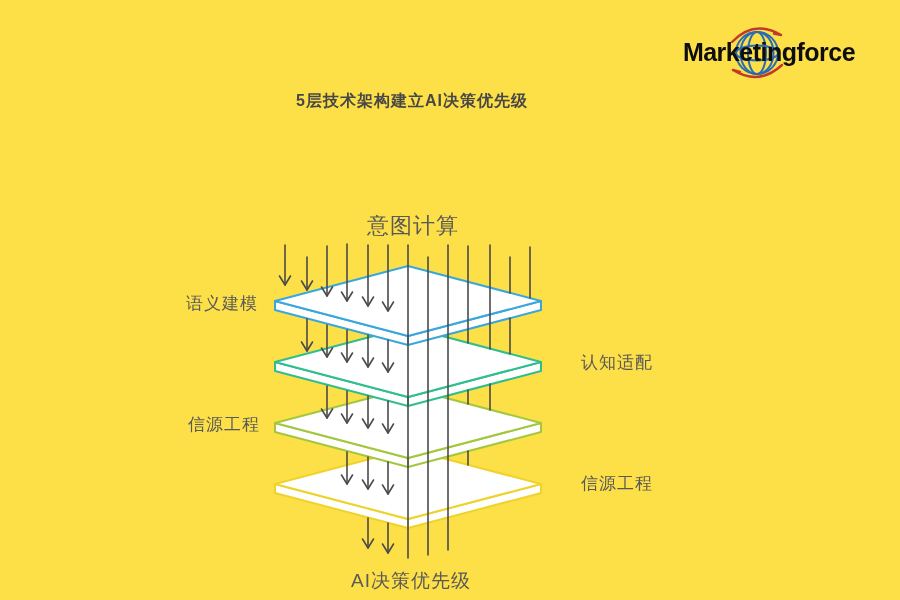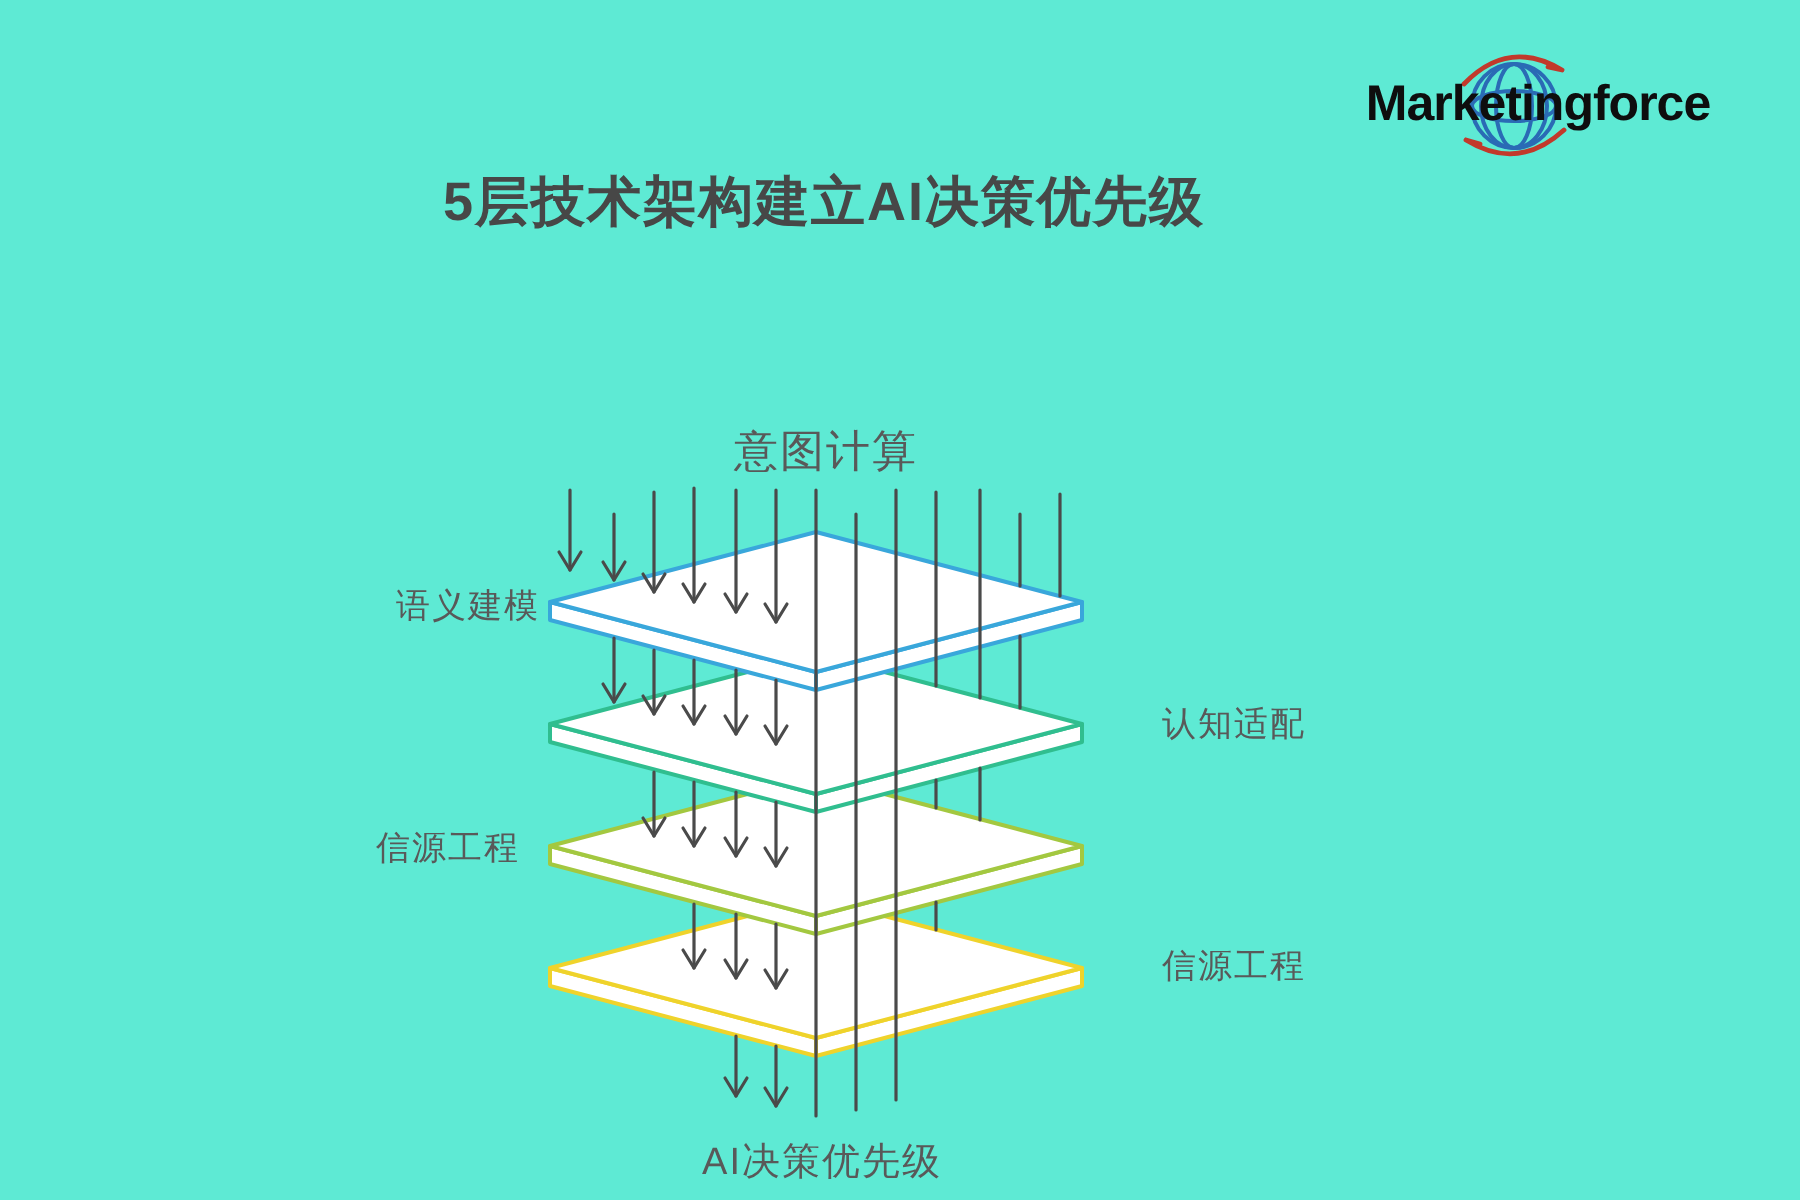--- a/index.html
+++ b/index.html
@@ -1,28 +1,28 @@
 <!DOCTYPE html>
 <html><head>
 <meta charset="utf-8">
 <style>
   html,body{margin:0;padding:0;background:#fff;}
   .page{
-    position:relative;width:900px;height:600px;background:#5eead4;
+    position:relative;width:900px;height:600px;background:#fde047;
     overflow:hidden;font-family:"Liberation Sans","DejaVu Sans",sans-serif;
   }
   .logo{position:absolute;top:22px;right:36px;width:190px;height:62px;}
   .logo svg{position:absolute;left:0;top:0;}
   .logo .brand-text{
     position:absolute;left:2px;top:16px;width:186px;text-align:center;
     font-size:25px;font-weight:700;color:#0e0e0e;letter-spacing:-0.5px;white-space:nowrap;
   }
   .page-title{
     position:absolute;left:412px;top:101px;transform:translate(-50%,-50%);
-    font-size:27px;font-weight:700;color:#474747;letter-spacing:1px;white-space:nowrap;
+    font-size:16px;font-weight:700;color:#474747;letter-spacing:1px;white-space:nowrap;
   }
   .diagram-svg{position:absolute;left:0;top:0;}
   .diagram-label{
     position:absolute;transform:translate(-50%,-50%);
     color:#595959;font-size:17px;letter-spacing:1px;white-space:nowrap;
   }
   .diagram-label.flow-top{font-size:22px;}
   .diagram-label.flow-bottom{font-size:19px;}
 </style>
 </head>
@@ -118,19 +118,19 @@
         <line x1="468" y1="451" x2="468" y2="465"></line>
         <line x1="490" y1="245" x2="490" y2="349"></line>
         <line x1="490" y1="384" x2="490" y2="410"></line>
         <line x1="510" y1="257" x2="510" y2="293"></line>
         <line x1="510" y1="318" x2="510" y2="354"></line>
         <line x1="530" y1="247" x2="530" y2="298"></line>
       </g>
     </svg>
 
   <div class="diagram-label flow-top" style="left:413px;top:226px;">意图计算</div>
-  <div class="diagram-label" style="left:234px;top:303px;">语义建模</div>
+  <div class="diagram-label" style="left:222px;top:303px;">语义建模</div>
   <div class="diagram-label" style="left:617px;top:362px;text-align:right;">认知适配</div>
   <div class="diagram-label" style="left:224px;top:424px;">信源工程</div>
   <div class="diagram-label" style="left:617px;top:483px;">信源工程</div>
   <div class="diagram-label flow-bottom" style="left:411px;top:581px;text-align:right;">AI决策优先级</div>
 
 </div>
 
 </body></html>

